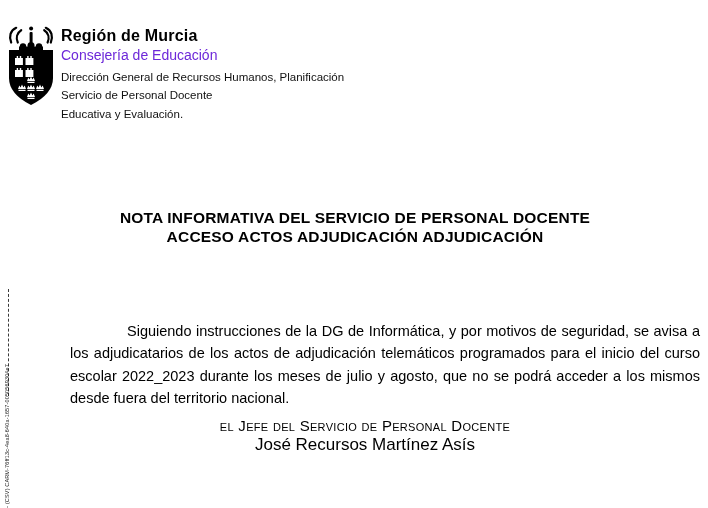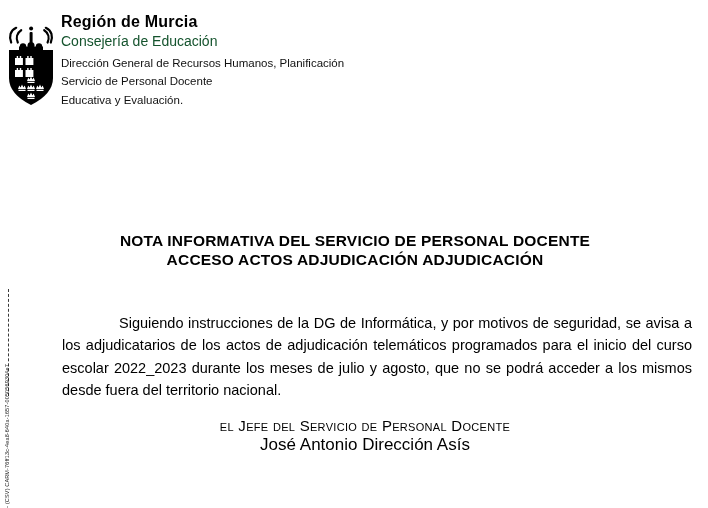--- a/index.html
+++ b/index.html
@@ -2,33 +2,33 @@
 <html><head>
 <meta charset="utf-8">
 <style>
   html,body{margin:0;padding:0;background:#fff;}
   .page{
     position:relative;width:708px;height:508px;background:#ffffff;
     font-family:"Liberation Sans", sans-serif;color:#000;overflow:hidden;
   }
   
   .logo{position:absolute;left:8px;top:26px;width:46px;height:80px;}
-  .letterhead{position:absolute;left:61px;top:12px;}
+  .letterhead{position:absolute;left:61px;top:26px;}
   .org{font-size:16px;font-weight:bold;line-height:19px;letter-spacing:.2px;margin-bottom:1px;}
-  .dept{font-size:14px;line-height:19px;margin-bottom:3px;color:#14532d;}
+  .dept{font-size:14px;line-height:19px;margin-bottom:3px;color:#6d28d9;}
   .sub{font-size:11.5px;line-height:19px;color:#111;}
   .service{margin-top:-1px;}
   
   .title{
-    position:absolute;left:62px;right:60px;top:232px;text-align:center;
+    position:absolute;left:62px;right:60px;top:209px;text-align:center;
     font-weight:bold;font-size:15.5px;line-height:18.5px;letter-spacing:.2px;
   }
   
   .body-par{
-    position:absolute;left:62px;width:630px;top:312px;margin:0;
+    position:absolute;left:62px;width:630px;top:312px;margin:8px;
     font-size:14.5px;line-height:22.4px;text-align:justify;text-indent:57px;
   }
   
   .signature{position:absolute;left:62px;width:606px;top:417px;text-align:center;}
   .sig-role{font-size:15px;line-height:18px;font-variant:small-caps;letter-spacing:.3px;}
   .sig-name{font-size:17px;line-height:20px;}
   .sig-note{font-size:12.5px;line-height:15px;font-style:italic;}
   
   .fold-line{
     position:absolute;left:8px;top:289px;height:107px;width:0;
@@ -84,19 +84,19 @@
 
   <div class="title">
     <div>NOTA INFORMATIVA DEL SERVICIO DE PERSONAL DOCENTE</div>
     <div>ACCESO ACTOS ADJUDICACIÓN ADJUDICACIÓN</div>
   </div>
 
   <p class="body-par">Siguiendo instrucciones de la DG de Informática, y por motivos de seguridad, se avisa a los adjudicatarios de los actos de adjudicación telemáticos programados para el inicio del curso escolar 2022_2023 durante los meses de julio y agosto, que no se podrá acceder a los mismos desde fuera del territorio nacional.</p>
 
   <div class="signature">
     <div class="sig-role">el Jefe del Servicio de Personal Docente</div>
-    <div class="sig-name">José Antonio Dirección Asís</div>
+    <div class="sig-name">José Recursos Martínez Asís</div>
   </div>
 
   <div class="fold-line"></div>
   <div class="csv">– (CSV) CARM-76ff13c-4ea8-640a-1657-0050569304e7</div>
 
 </div>
 
 </body></html>

